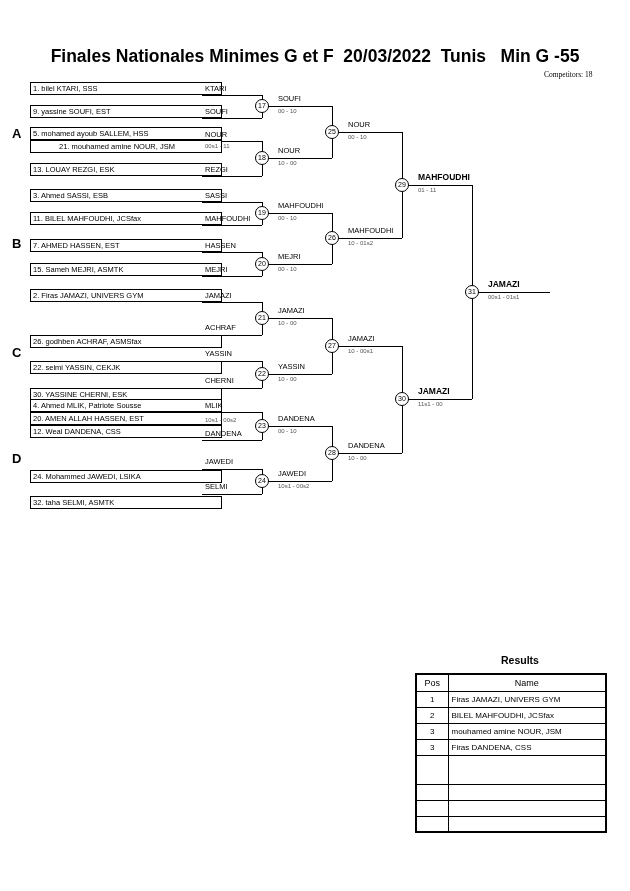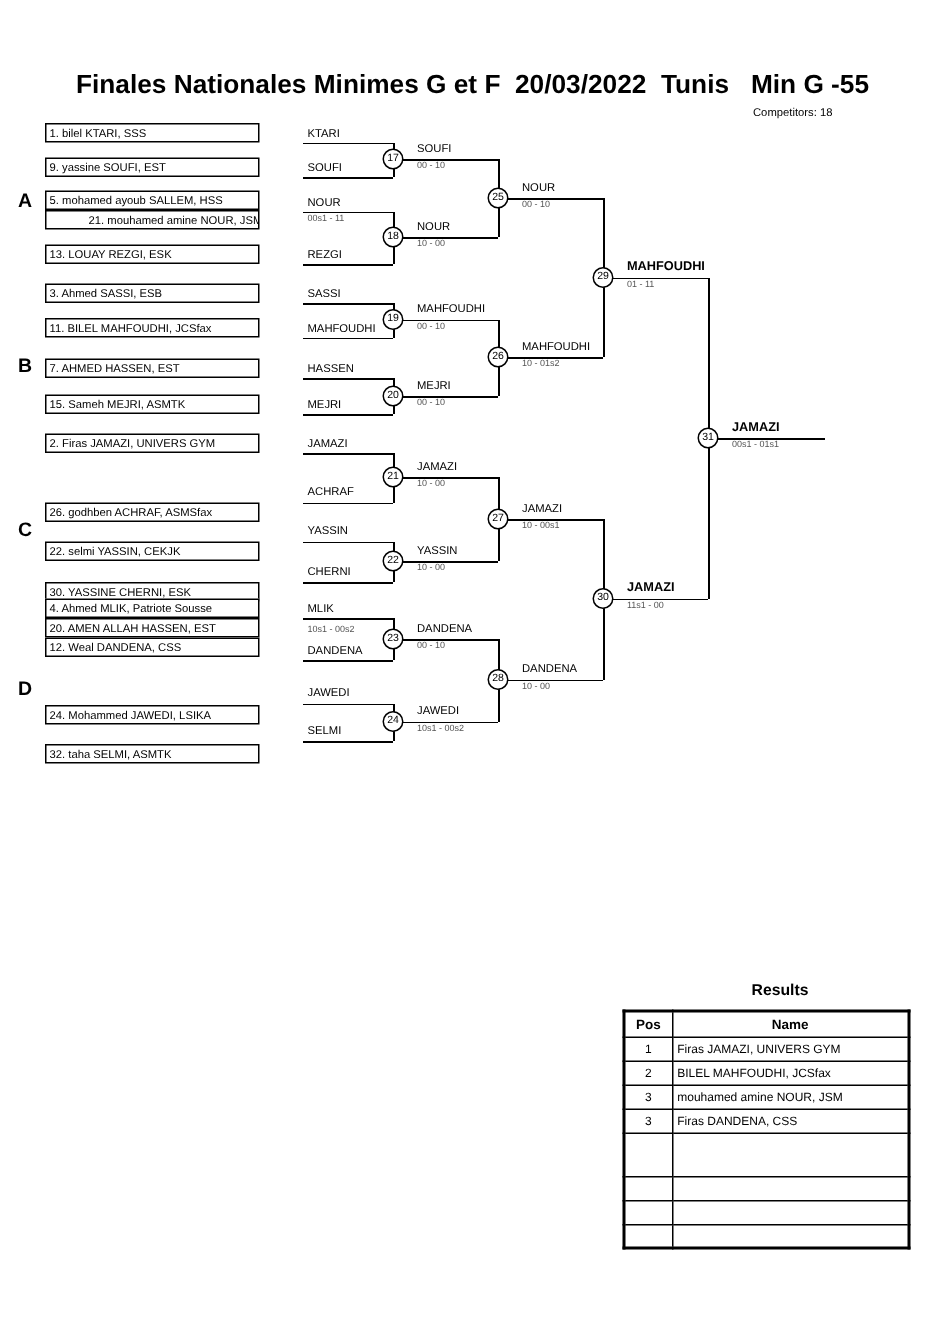--- a/index.html
+++ b/index.html
@@ -1,39 +1,39 @@
 <!DOCTYPE html>
 <html><head>
 <meta charset="utf-8">
 <style>
   * { margin:0; padding:0; box-sizing:border-box; }
   html,body { background:#fff; }
   body { font-family:"Liberation Sans", sans-serif; color:#000; }
   .page { position:relative; width:630px; height:891px; background:#fff; overflow:hidden; }
   .title { position:absolute; top:46px; left:0; width:630px; text-align:center;
            font-size:17.5px; font-weight:bold; white-space:pre; overflow:hidden; }
-  .competitors-count { position:absolute; top:70px; left:502px; font-size:7.5px; }
+  .competitors-count { position:absolute; top:70px; left:544px; font-size:7.5px;font-family:Liberation Serif, serif; }
   .group-label { position:absolute; left:12px; font-size:13px; font-weight:bold; }
   .lines { position:absolute; left:0; top:0; }
-  .cbox { position:absolute; left:30px; width:143px; height:13px; border:1px solid #000;
+  .cbox { position:absolute; left:30px; width:192px; height:13px; border:1px solid #000;
           background:#fff; font-size:7.5px; line-height:11px; padding-left:2px;
           white-space:nowrap; overflow:hidden; }
   .bye-name { position:absolute; left:205px; font-size:7.5px; white-space:nowrap; }
   .bye-score { position:absolute; left:205px; font-size:6px; color:#555; white-space:nowrap; }
   .win-name { position:absolute; font-size:7.5px; white-space:nowrap; }
   .win-name.big { font-size:8.5px; font-weight:bold; }
   .win-score { position:absolute; font-size:6px; color:#555; white-space:nowrap; }
   .match-circle { position:absolute; width:14px; height:14px; border:1px solid #000;
                   border-radius:50%; background:#fff; font-size:7px; line-height:12px;
                   text-align:center; z-index:3; }
   .results-wrap { position:absolute; left:415px; top:654px; width:210px; }
   .results-title { text-align:center; font-weight:bold; font-size:10.5px; margin-bottom:7px; }
   table.results { border-collapse:collapse; width:190px; border:2px solid #000; table-layout:fixed; }
   table.results th, table.results td { border:1px solid #000; }
-  table.results th { font-size:9px; height:17px; font-weight:bold; }
+  table.results th { font-size:9px; height:17px; font-weight:normal; }
   table.results td { font-size:8px; height:16px; }
   table.results td.pos { text-align:center; }
   table.results td.nm { padding-left:3px; white-space:nowrap; overflow:hidden; }
 </style>
 </head>
 <body>
 
 <div class="page">
   <div class="title">Finales Nationales Minimes G et F  20/03/2022  Tunis   Min G -55</div>
   <div class="competitors-count">Competitors: 18</div>

